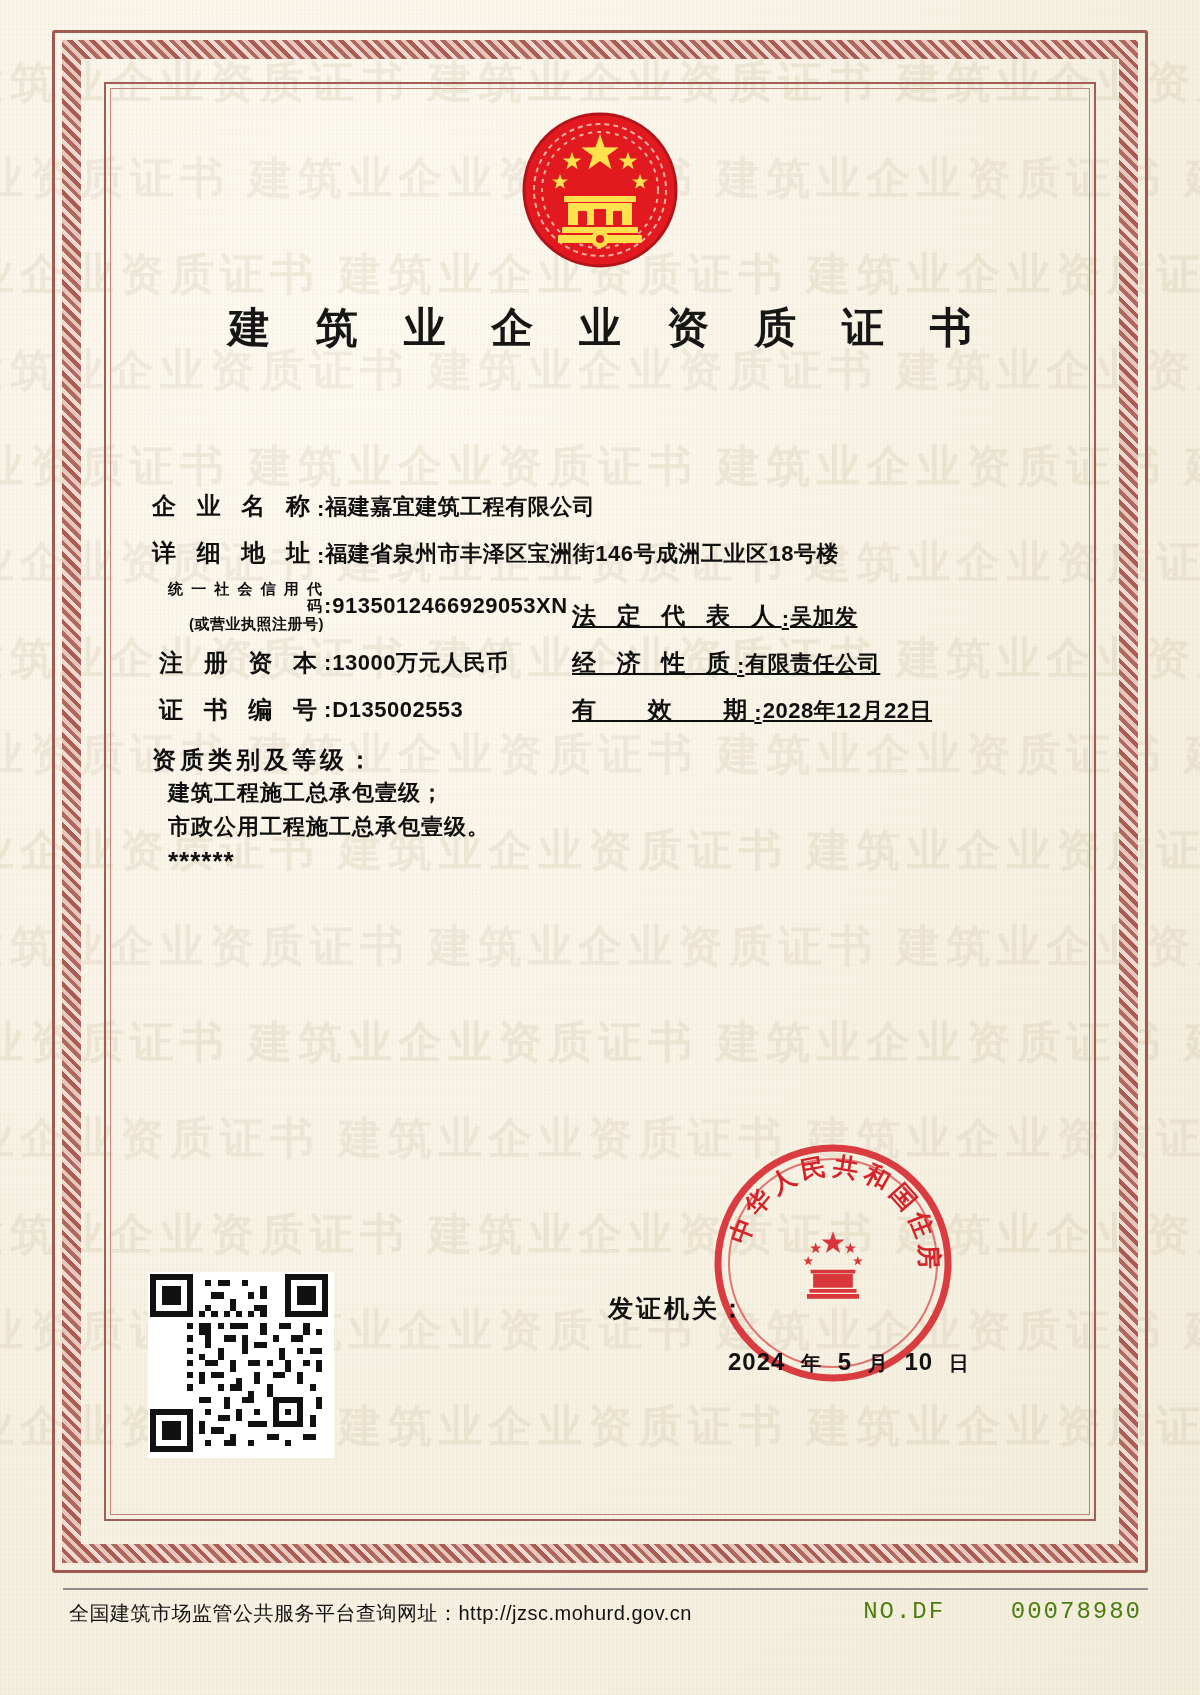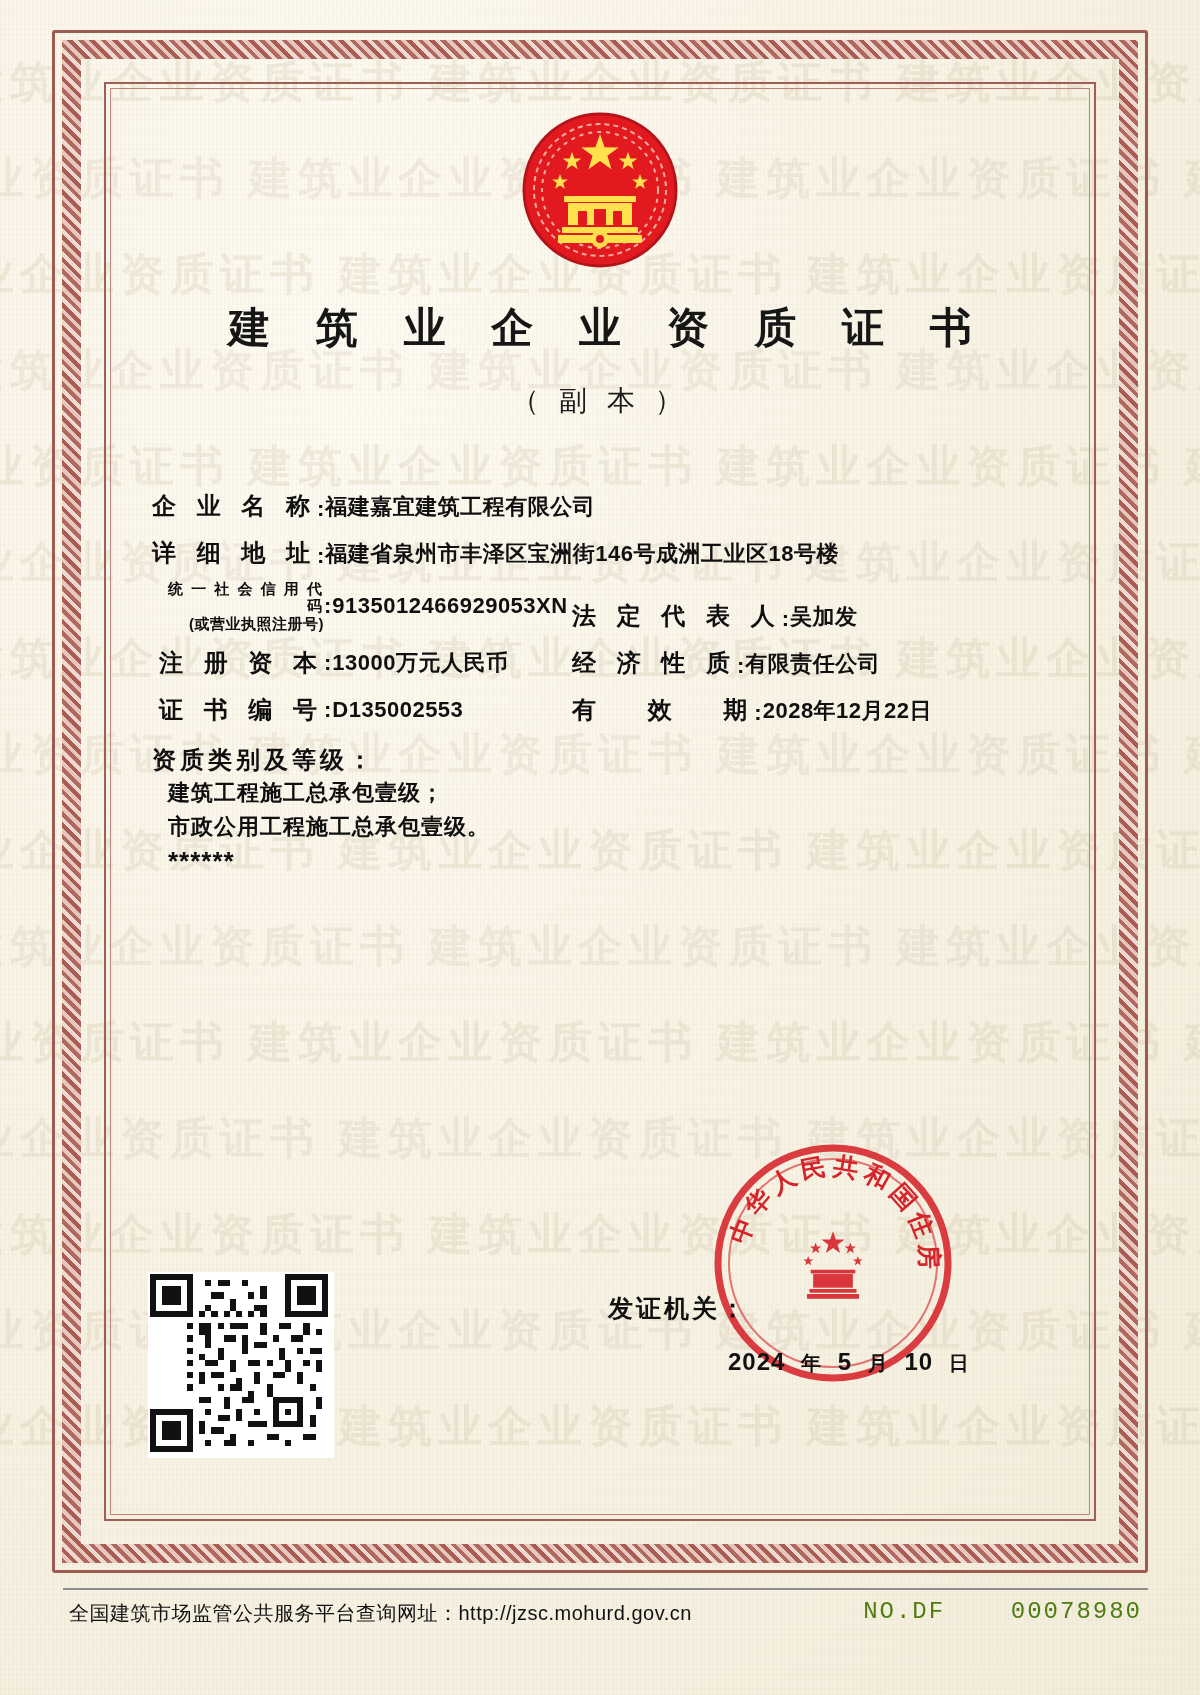--- a/index.html
+++ b/index.html
@@ -146,21 +146,21 @@
   .fvalue {
     font-family: "Liberation Sans", sans-serif;
     font-size: 22px;
     font-weight: bold;
     letter-spacing: 0.5px;
     color: #101010;
     white-space: nowrap;
   }
   .fvalue.small { font-size: 22px; }
   .col-left { width: 420px; display: flex; align-items: center; }
-  .col-right { display: flex; align-items: flex-end; }
+  .col-right { display: flex; align-items: flex-end; text-decoration: underline; }
 
   .two-line-label {
     font-family: "Liberation Sans", sans-serif;
     font-weight: bold;
     line-height: 1.15;
     font-size: 15px;
     letter-spacing: 1.5px;
     text-align: right;
     width: 172px;
   }
@@ -345,21 +345,20 @@
 
         <g fill="#ffe14d" opacity="0.95">
           <circle cx="80" cy="129" r="9"></circle>
         </g>
         <circle cx="80" cy="129" r="4" fill="#e2191f"></circle>
       </svg>
     </div>
   </div>
 
   <div class="title-main">建 筑 业 企 业 资 质 证 书</div>
-  <div class="title-sub">（ 副 本 ）</div>
 
   <div class="fields">
 
     <div class="frow">
       <div class="flabel">企 业 名 称</div>
       <div class="colon">:</div>
       <div class="fvalue">福建嘉宜建筑工程有限公司</div>
     </div>
 
     <div class="frow">

